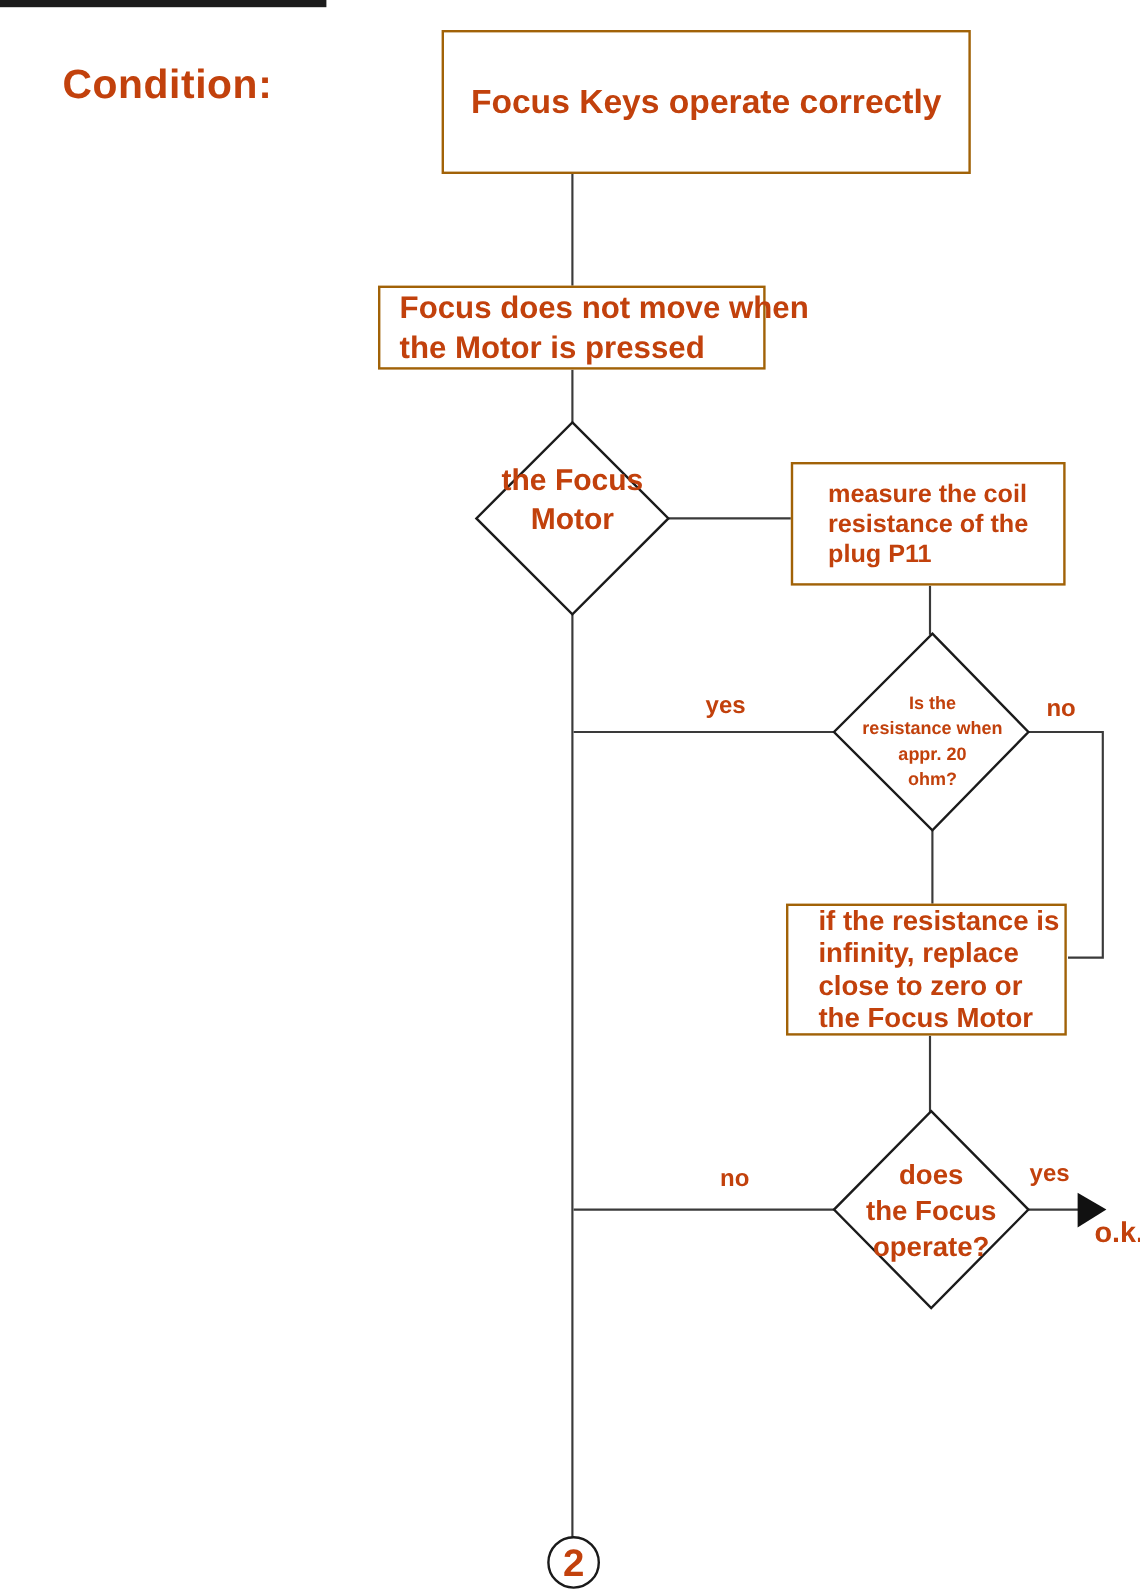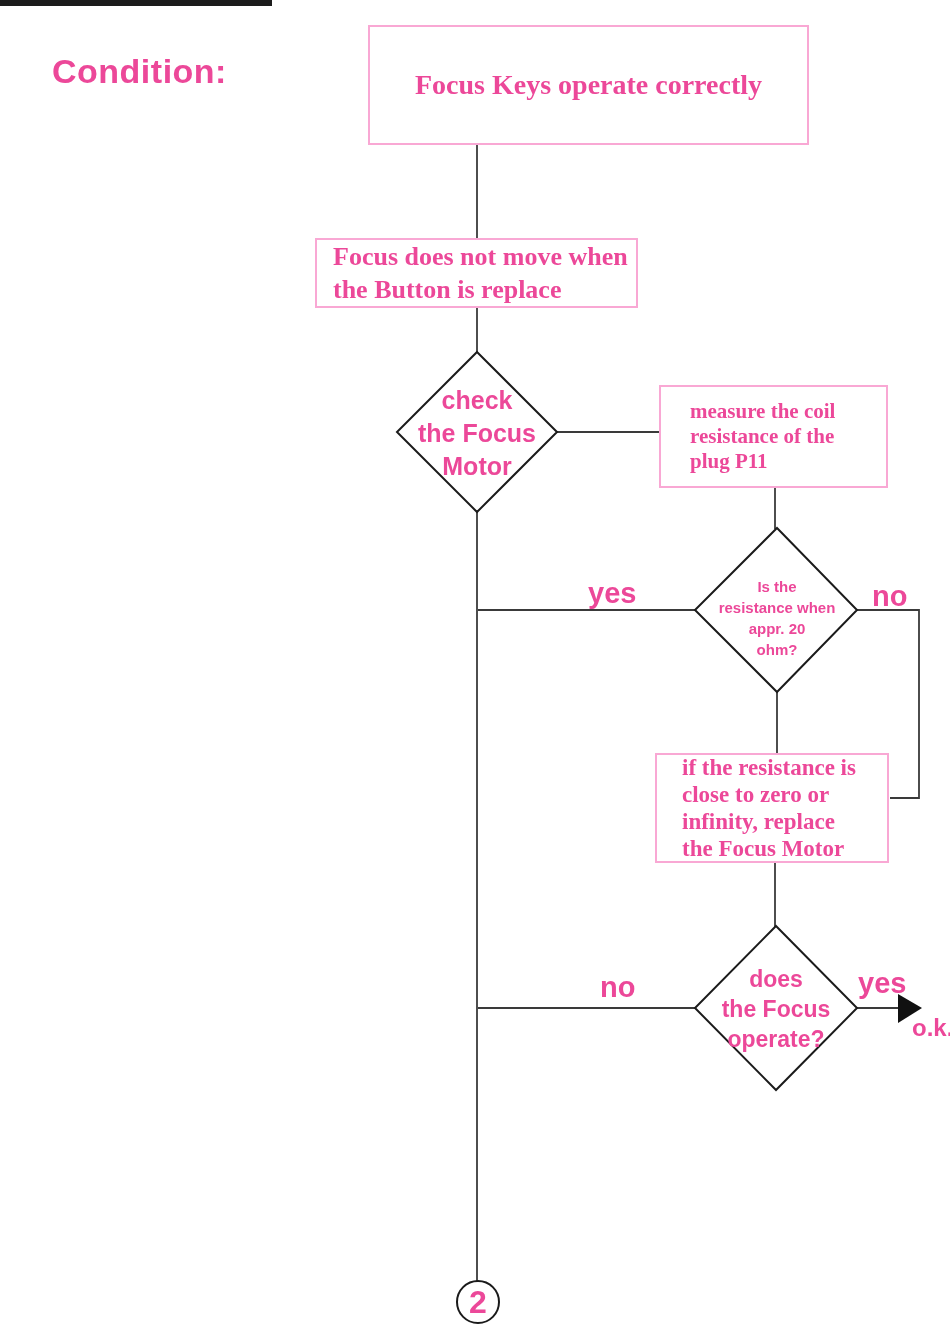--- a/index.html
+++ b/index.html
@@ -1,41 +1,41 @@
 <!DOCTYPE html>
 <html><head>
 <meta charset="utf-8">
 <style>
   html,body { margin:0; padding:0; background:#ffffff; }
   .canvas {
     position:relative; width:950px; height:1328px; background:#ffffff;
-    font-family:"Liberation Sans", sans-serif; color:#ec4899; overflow:hidden;
+    font-family:"Liberation Sans", sans-serif; color:#c2410c; overflow:hidden;
   }
   .topbar { position:absolute; left:0; top:0; width:272px; height:6px; background:#1c1c1c; }
   .condition {
     position:absolute; left:52px; top:52px;
     font-size:34px; font-weight:bold; letter-spacing:0.5px;
   }
   .wires { position:absolute; left:0; top:0; }
   .node {
-    position:absolute; box-sizing:border-box; border:2px solid #f9a8d4; background:#ffffff;
-    display:flex; flex-direction:column; justify-content:center; font-weight:bold;font-family:Liberation Serif, serif;
+    position:absolute; box-sizing:border-box; border:2px solid #a16207; background:#ffffff;
+    display:flex; flex-direction:column; justify-content:center; font-weight:bold;
   }
   .node .nline { white-space:nowrap; }
   #rect-start  { left:368px; top:25px;  width:441px; height:120px; align-items:center; font-size:28px; }
   #rect-symptom{ left:315px; top:238px; width:323px; height:70px;  padding-left:16px; font-size:26px; line-height:33px; }
   #rect-measure{ left:659px; top:385px; width:229px; height:103px; padding-left:29px; font-size:21px; line-height:25px; }
   #rect-replace{ left:655px; top:753px; width:234px; height:110px; padding-left:25px; font-size:23px; line-height:27px; }
   .dtext {
     position:absolute; text-align:center; font-weight:bold; pointer-events:none;
   }
   #dtext-check      { left:397px; top:384px; width:160px; font-size:25px; line-height:33px; }
   #dtext-resistance { left:667px; top:576px; width:220px; font-size:15px; line-height:21px; }
   #dtext-operate    { left:686px; top:964px; width:180px; font-size:23px; line-height:30px;text-align:center; }
-  .edge-label { position:absolute; font-weight:bold; font-size:29px; white-space:nowrap; }
+  .edge-label { position:absolute; font-weight:bold; font-size:20px; white-space:nowrap; }
   #lbl-res-yes { left:588px; top:577px; }
   #lbl-res-no  { left:872px; top:580px; }
   #lbl-op-no   { left:600px; top:971px; }
   #lbl-op-yes  { left:858px; top:967px; }
   #lbl-ok      { left:912px; top:1014px; font-size:24px; }
   .circle-node {
     position:absolute; left:456px; top:1280px; width:44px; height:44px; box-sizing:border-box;
     border:2px solid #1a1a1a; border-radius:50%; background:#ffffff;
     display:flex; align-items:center; justify-content:center;
     font-size:32px; font-weight:bold;
@@ -70,25 +70,24 @@
     </g>
     <polygon points="898,994 922,1008 898,1023" fill="#111111" stroke="none"></polygon>
   </svg>
 
   <div class="node" id="rect-start">
     <div class="nline">Focus Keys operate correctly</div>
   </div>
 
   <div class="node" id="rect-symptom">
     <div class="nline">Focus does not move when</div>
-    <div class="nline">the Button is replace</div>
+    <div class="nline">the Motor is pressed</div>
   </div>
 
   <div class="dtext" id="dtext-check">
-    <div class="nline">check</div>
     <div class="nline">the Focus</div>
     <div class="nline">Motor</div>
   </div>
 
   <div class="node" id="rect-measure">
     <div class="nline">measure the coil</div>
     <div class="nline">resistance of the</div>
     <div class="nline">plug P11</div>
   </div>
 
@@ -97,22 +96,22 @@
     <div class="nline">resistance when</div>
     <div class="nline">appr. 20</div>
     <div class="nline">ohm?</div>
   </div>
 
   <div class="edge-label" id="lbl-res-yes">yes</div>
   <div class="edge-label" id="lbl-res-no">no</div>
 
   <div class="node" id="rect-replace">
     <div class="nline">if the resistance is</div>
+    <div class="nline">infinity, replace</div>
     <div class="nline">close to zero or</div>
-    <div class="nline">infinity, replace</div>
     <div class="nline">the Focus Motor</div>
   </div>
 
   <div class="dtext" id="dtext-operate">
     <div class="nline">does</div>
     <div class="nline">the Focus</div>
     <div class="nline">operate?</div>
   </div>
 
   <div class="edge-label" id="lbl-op-no">no</div>

